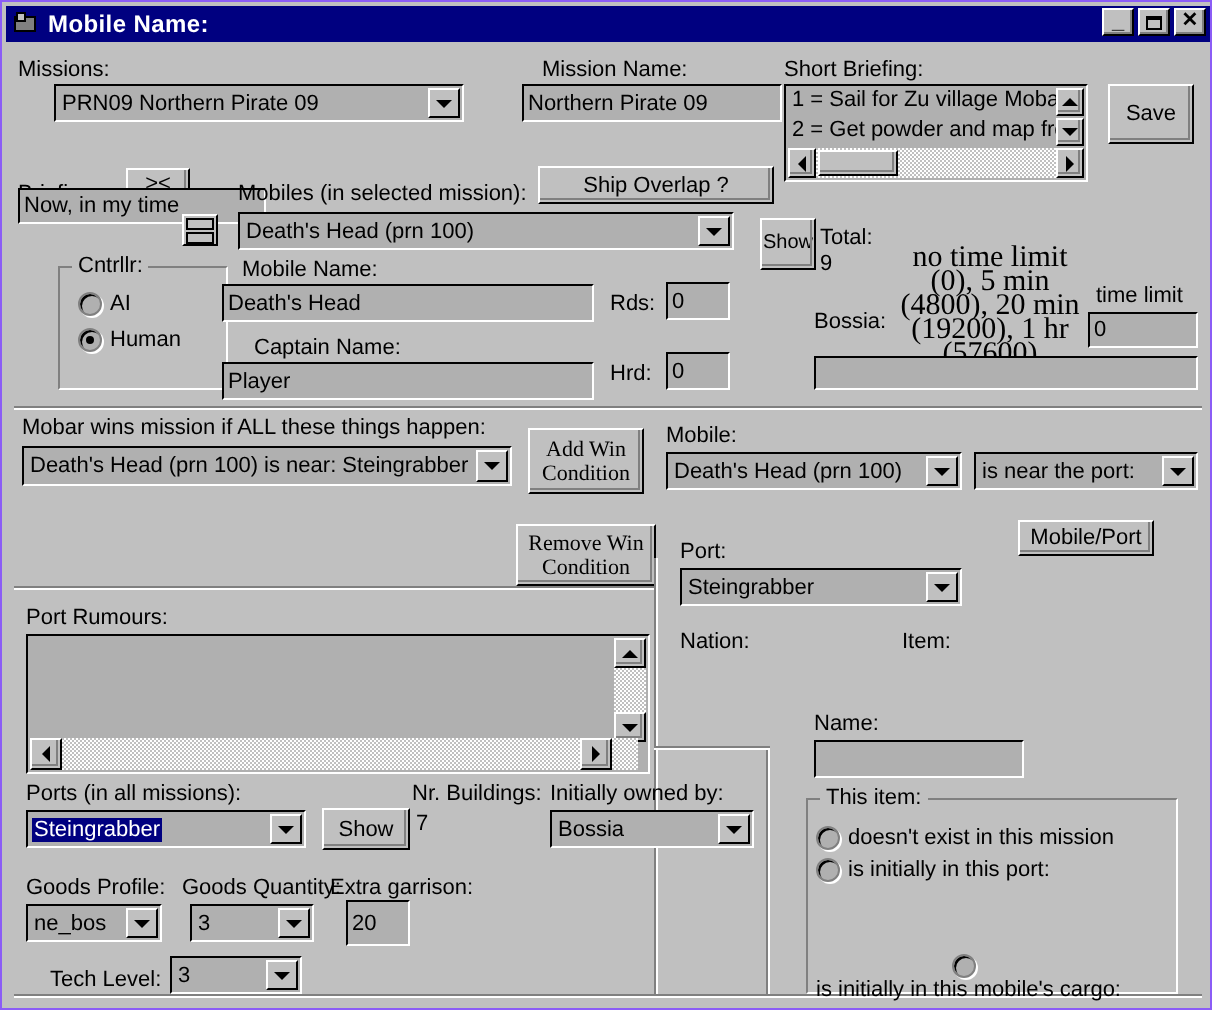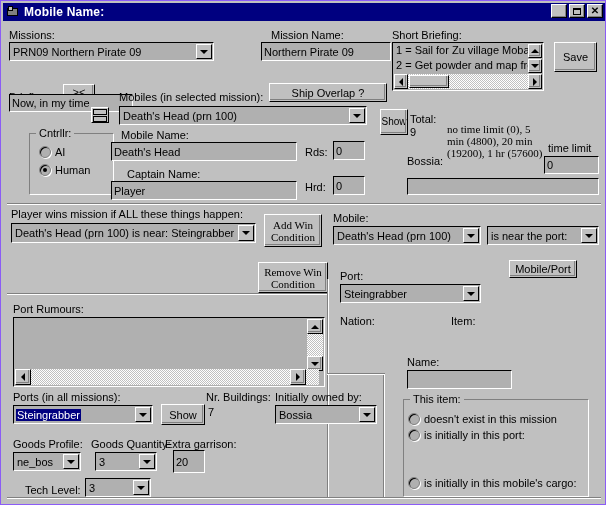--- a/index.html
+++ b/index.html
@@ -365,24 +365,25 @@
     position: absolute; left: 1px; right: 1px;
     height: 6px;
     background: #c0c0c0;
     border: 1px solid #000;
     box-sizing: border-box;
   }
 
   .serif-note {
     position: absolute;
     font-family: "Liberation Serif", serif;
-    font-size: 11px;
+    font-size: 15px;
     line-height: 12px;
     color: #000;
     width: 96px;
+    text-align: center;
   }
 
   .plain-val {
     position: absolute;
     font-size: 11px;
     color: #000;
     line-height: 13px;
   }
 </style>
 </head>
@@ -407,21 +408,21 @@
         </div>
       <div class="tbtn close">
           <span>✕</span>
         </div>
     </div>
   </div>
 
   <div class="client">
 
     <div class="lbl" style="left:6px; top:6px;">Missions:</div>
-    <div class="combo" style="left:6px; top:19px; width:205px; height:19px;">
+    <div class="combo" style="left:24px; top:19px; width:205px; height:19px;">
       <span class="cval">PRN09 Northern Pirate 09</span>
       <span class="carrow"></span>
     </div>
 
     <div class="lbl" style="left:268px; top:6px;">Mission Name:</div>
     <div class="field" style="left:258px; top:19px; width:130px; height:19px;">Northern Pirate 09</div>
 
     <div class="lbl" style="left:389px; top:6px;">Short Briefing:</div>
 
     <div class="listbox" style="left:389px; top:19px; width:152px; height:49px;">
@@ -493,21 +494,21 @@
     <div class="field" style="left:330px; top:118px; width:32px; height:19px;">0</div>
 
     <div class="lbl" style="left:302px; top:158px;">Hrd:</div>
     <div class="field" style="left:330px; top:153px; width:32px; height:19px;">0</div>
 
     <div class="lbl" style="left:404px; top:132px;">Bossia:</div>
     <div class="field" style="left:404px; top:155px; width:192px; height:17px;"></div>
 
     <div class="sep" style="left:4px; top:180px; width:594px;"></div>
 
-    <div class="lbl" style="left:8px; top:185px;">Player wins mission if ALL these things happen:</div>
+    <div class="lbl" style="left:8px; top:185px;">Mobar wins mission if ALL these things happen:</div>
     <div class="combo" style="left:8px; top:200px; width:245px; height:20px;">
       <span class="cval">Death's Head (prn 100) is near: Steingrabber</span>
       <span class="carrow"></span>
     </div>
 
     <div class="btn serif" style="left:261px; top:191px; width:58px; height:33px; flex-direction:column;">
       <span>Add Win</span>
       <span>Condition</span>
     </div>
     <div class="btn serif" style="left:255px; top:239px; width:70px; height:31px; flex-direction:column;">
@@ -607,19 +608,19 @@
       <div class="gtitle">This item:</div>
     </div>
     <div class="radio" style="left:405px; top:406px;">
       <span class="dot"></span>
       <span>is initially in this port:</span>
     </div>
     <div class="radio" style="left:405px; top:390px;">
       <span class="dot"></span>
       <span>doesn't exist in this mission</span>
     </div>
-    <div class="radio" style="left:405px; top:454px;">
+    <div class="radio" style="left:405px; top:454px;flex-direction:column;">
       <span class="dot"></span>
       <span>is initially in this mobile's cargo:</span>
     </div>
 
   </div>
 </div>
 
 </body></html>

